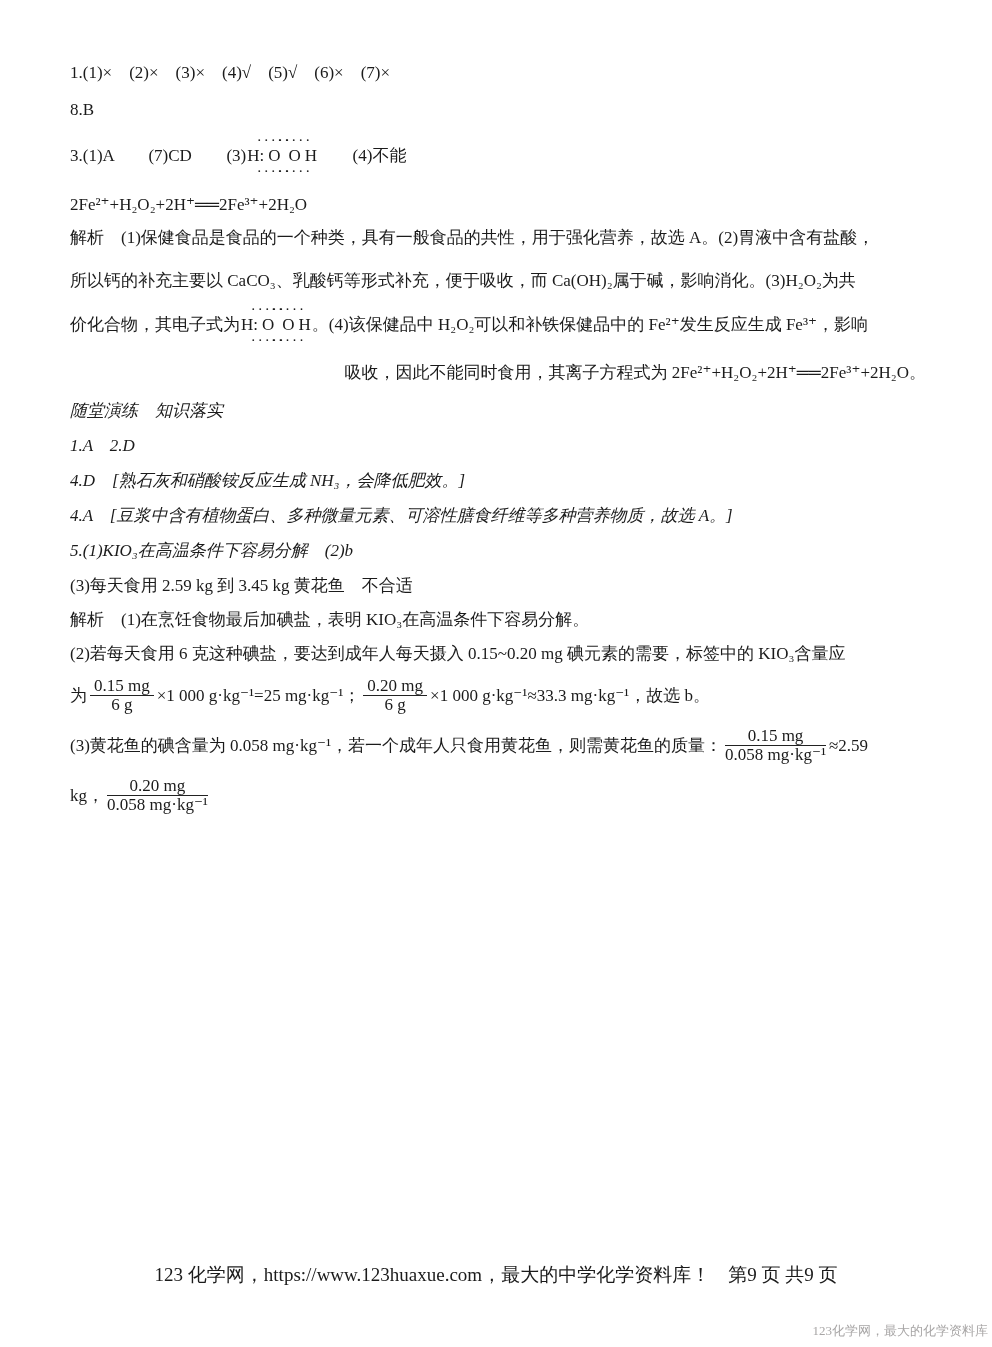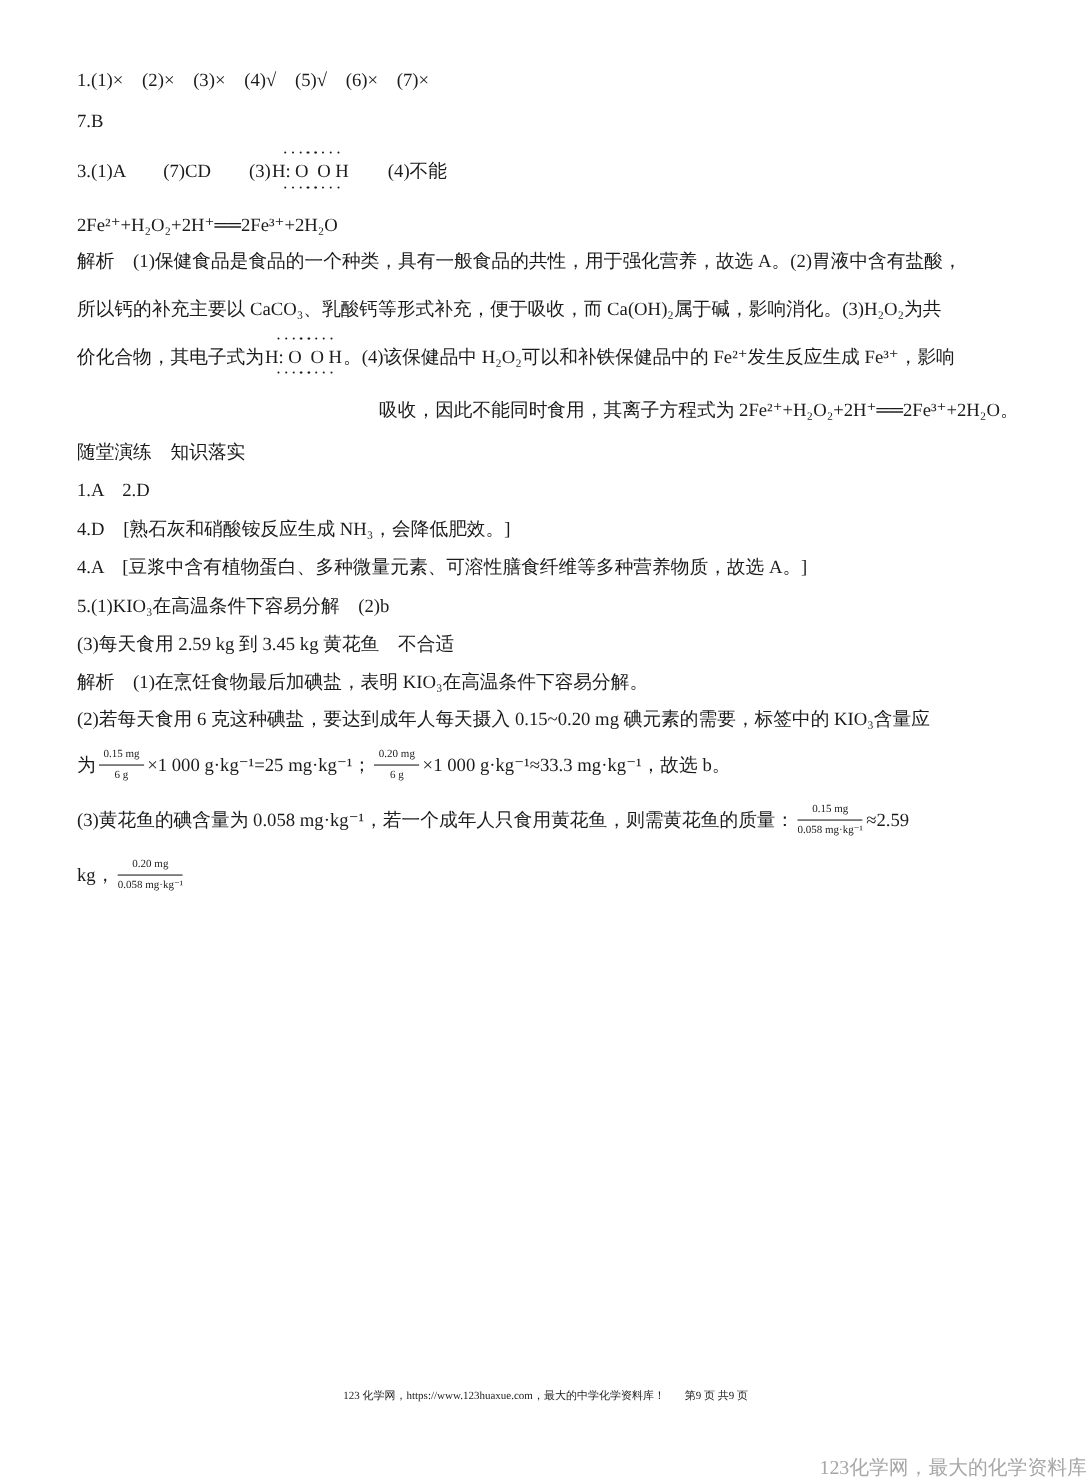--- a/index.html
+++ b/index.html
@@ -11,50 +11,50 @@
   .content{position:absolute;left:70px;top:62px;width:856px;}
   .ln{font-size:17px;line-height:22px;margin-bottom:14px;white-space:nowrap;}
   .mb15{margin-bottom:15px;}
   .mb24{margin-bottom:24px;}
   .mb27{margin-bottom:27px;}
   .mb11{margin-bottom:11px;}
   .mb21{margin-bottom:21px;}
   .mb22{margin-bottom:22px;}
   .mb26{margin-bottom:26px;}
   .mb16{margin-bottom:16px;text-align:right;}
-  .mb13{margin-bottom:13px;}
+  .mb13{margin-bottom:13px;font-style:italic;}
   .mb12{margin-bottom:12px;}
   .mb8{margin-bottom:8px;}
   .fracln{line-height:46px;margin-bottom:4px;}
   
   .edot{display:inline-block;position:relative;padding:0 1px;}
   .ow{position:relative;display:inline-block;padding:0 4px;}
   .lp{position:absolute;left:50%;transform:translateX(-50%);
       font-size:15px;line-height:10px;letter-spacing:2px;white-space:nowrap;}
   .lp.t{top:-10px;}
   .lp.b{bottom:-9px;}
   
   .frac{display:inline-block;vertical-align:middle;text-align:center;
-        font-size:10px;line-height:16px;margin:0 3px;position:relative;top:-2px;}
+        font-size:17px;line-height:16px;margin:0 3px;position:relative;top:-2px;}
   .frac .num{display:block;border-bottom:1px solid #222;padding:0 4px 1px 4px;}
   .frac .den{display:block;padding-top:1px;}
   .footer{position:absolute;top:1262px;left:0;width:100%;text-align:center;
-          font-size:10px;color:#1b1b1b;white-space:nowrap;}
+          font-size:19px;color:#1b1b1b;white-space:nowrap;}
   .footer .pageind{margin-left:18px;}
-  .watermark{position:absolute;right:4px;top:1322px;font-size:18px;
+  .watermark{position:absolute;right:4px;top:1322px;font-size:13px;
              color:#a8a6a6;white-space:nowrap;}
 </style>
 </head>
 <body>
 
 <div class="content">
 
   <div class="ln mb15">1.(1)×　(2)×　(3)×　(4)√　(5)√　(6)×　(7)×</div>
 
-  <div class="ln mb24">7.B</div>
+  <div class="ln mb24">8.B</div>
 
   <div class="ln mb27">
     <span>3.(1)A</span>
     <span style="display:inline-block;width:26px;"></span>
     <span>(7)CD</span>
     <span style="display:inline-block;width:26px;"></span>
     <span>(3)</span><span class="edot"><span>H</span><span>:</span><span class="ow"><span class="lp t">·····</span><span>O</span><span class="lp b">·····</span></span><span class="ow"><span class="lp t">·····</span><span>O</span><span class="lp b">·····</span></span><span>H</span></span>
     <span style="display:inline-block;width:26px;"></span>
     <span>(4)不能</span>
   </div>

